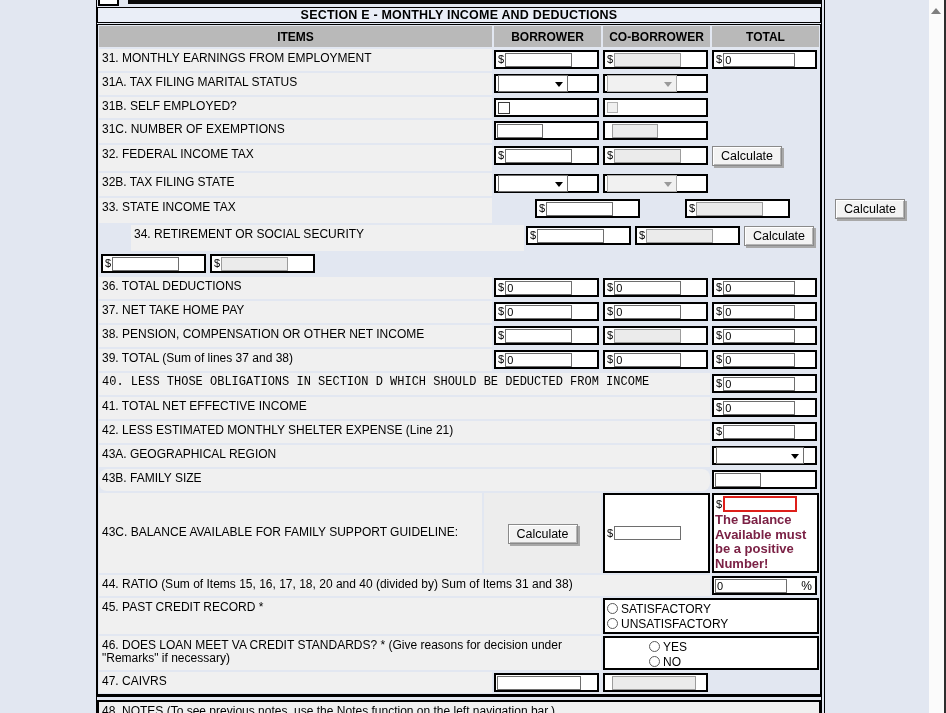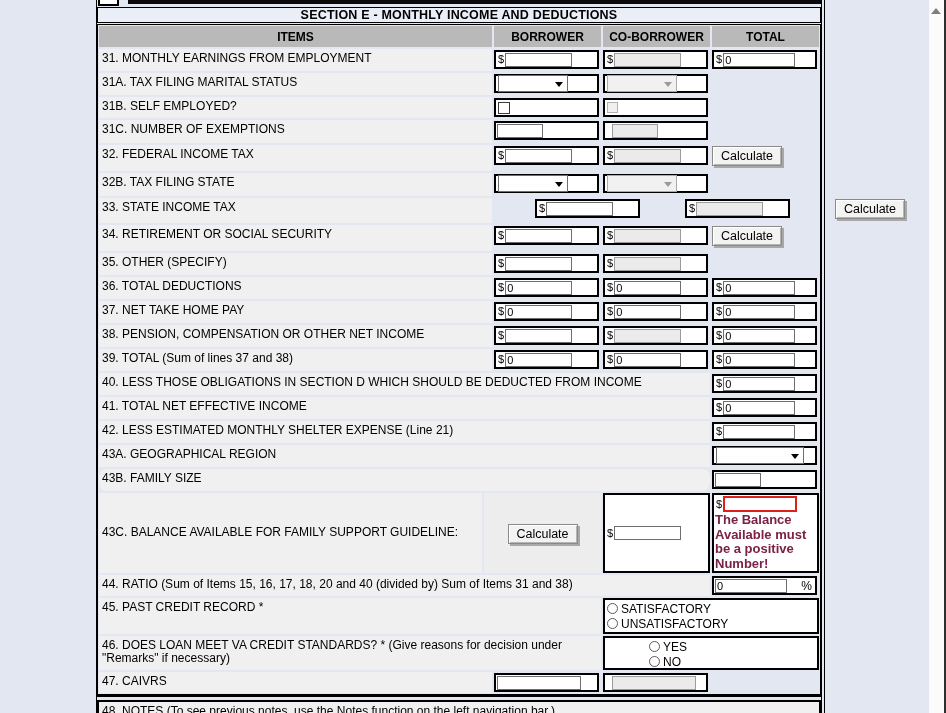--- a/index.html
+++ b/index.html
@@ -221,38 +221,37 @@
           </div>
         </div>
         <div class="cell c-col">
           <div class="box">
             <span class="dollar">$</span>
             <input class="tin dis" type="text" disabled="" style="">
           </div>
         </div>
         <div class="cell c-col"><button class="btn">Calculate</button></div>
       </div>
-      <div class="trow" style="height: 26px;">
+      <div class="trow" style="height: 26px; padding-left: 32px;">
         <div class="cell c-label">34. RETIREMENT OR SOCIAL SECURITY</div>
         <div class="cell c-col">
           <div class="box">
             <span class="dollar">$</span>
             <input class="tin " type="text" style="">
           </div>
         </div>
         <div class="cell c-col">
           <div class="box">
             <span class="dollar">$</span>
             <input class="tin dis" type="text" disabled="" style="">
           </div>
         </div>
         <div class="cell c-col"><button class="btn">Calculate</button></div>
       </div>
       <div class="trow" style="height: 22px;">
-        <div class="cell c-label">35. OTHER (SPECIFY)</div>
         <div class="cell c-col">
           <div class="box">
             <span class="dollar">$</span>
             <input class="tin " type="text" style="">
           </div>
         </div>
         <div class="cell c-col">
           <div class="box">
             <span class="dollar">$</span>
             <input class="tin dis" type="text" disabled="" style="">
@@ -338,21 +337,21 @@
           </div>
         </div>
         <div class="cell c-col">
           <div class="box">
             <span class="dollar">$</span>
             <input class="tin wide" type="text" value="0" style="">
           </div>
         </div>
       </div>
       <div class="trow" style="height: 22px;">
-        <div class="cell c-label" style="width: 611px;">40. LESS THOSE OBLIGATIONS IN SECTION D WHICH SHOULD BE DEDUCTED FROM INCOME</div>
+        <div class="cell c-label" style="width: 611px; font-family: Liberation Mono, monospace;">40. LESS THOSE OBLIGATIONS IN SECTION D WHICH SHOULD BE DEDUCTED FROM INCOME</div>
         <div class="cell c-col">
           <div class="box">
             <span class="dollar">$</span>
             <input class="tin wide" type="text" value="0" style="">
           </div>
         </div>
       </div>
       <div class="trow" style="height: 22px; border-radius: 11px;">
         <div class="cell c-label" style="width: 611px;">41. TOTAL NET EFFECTIVE INCOME</div>
         <div class="cell c-col">

